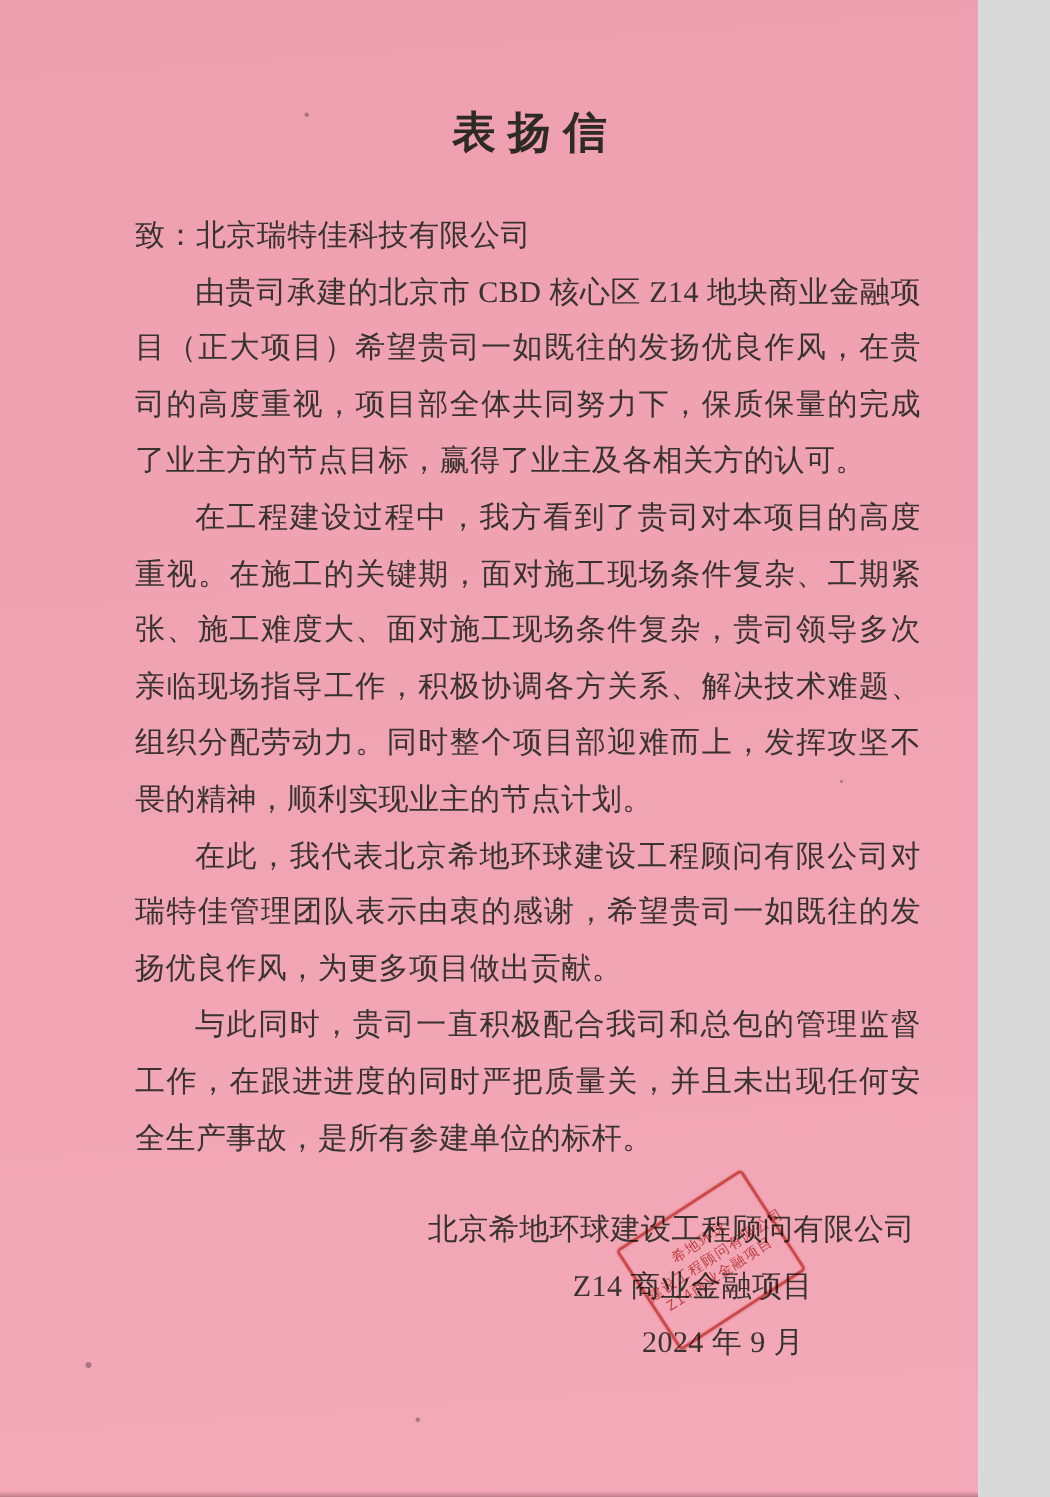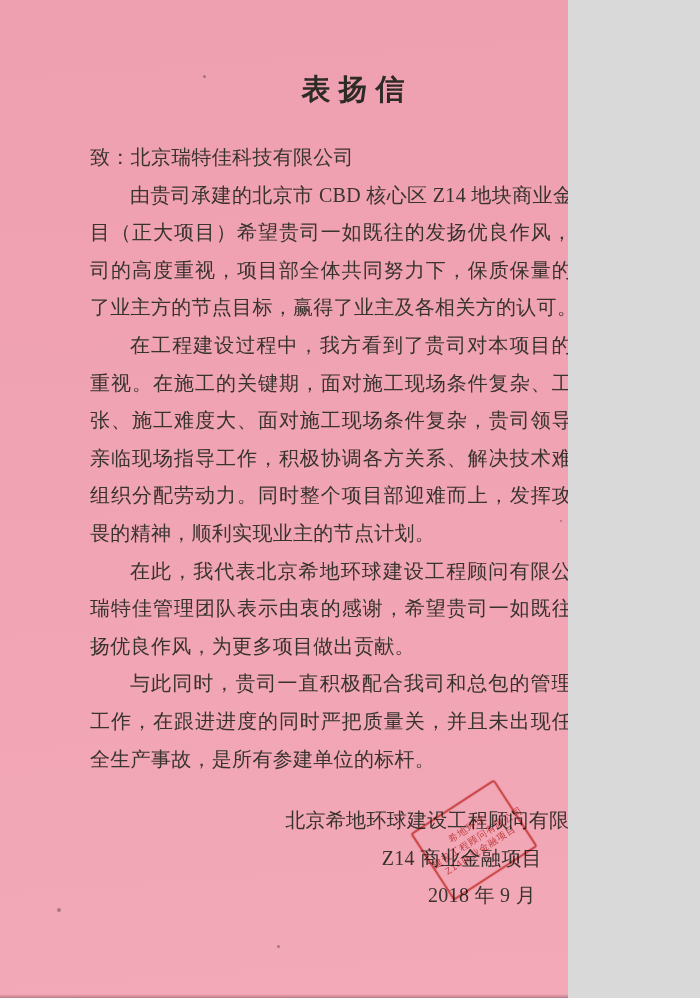--- a/index.html
+++ b/index.html
@@ -3,21 +3,21 @@
 <meta charset="utf-8">
 <style>
   html, body { margin: 0; padding: 0; }
   body {
     width: 700px; height: 998px;
     background: #d9d9d9;
     font-family: "Liberation Serif", serif;
   }
   .paper {
     position: relative;
-    width: 568px; height: 998px;
+    width: 652px; height: 998px;
     background: linear-gradient(176deg, #efa0b0 0%, #f0a3b3 45%, #f3a9b8 100%);
     overflow: hidden;
     color: #38332e;
   }
   
   .paper::after {
     content: "";
     position: absolute; left: 0; right: 0; bottom: 0; height: 4px;
     background: linear-gradient(rgba(90,40,50,0), rgba(90,40,50,0.35));
     pointer-events: none;
@@ -106,21 +106,21 @@
 
     <p class="bodytext para">在工程建设过程中，我方看到了贵司对本项目的高度重视。在施工的关键期，面对施工现场条件复杂、工期紧张、施工难度大、面对施工现场条件复杂，贵司领导多次亲临现场指导工作，积极协调各方关系、解决技术难题、组织分配劳动力。同时整个项目部迎难而上，发挥攻坚不畏的精神，顺利实现业主的节点计划。</p>
 
     <p class="bodytext para">在此，我代表北京希地环球建设工程顾问有限公司对瑞特佳管理团队表示由衷的感谢，希望贵司一如既往的发扬优良作风，为更多项目做出贡献。</p>
 
     <p class="bodytext para">与此同时，贵司一直积极配合我司和总包的管理监督工作，在跟进进度的同时严把质量关，并且未出现任何安全生产事故，是所有参建单位的标杆。</p>
 
     <div class="sig">
       <div class="bodytext sig-line sig-company">北京希地环球建设工程顾问有限公司</div>
       <div class="bodytext sig-line sig-project">Z14 商业金融项目</div>
-      <div class="bodytext sig-line sig-date">2018 年 9 月</div>
+      <div class="bodytext sig-line sig-date">2024 年 9 月</div>
     </div>
 
   </div>
 
   <div class="stamp">
     <span>希地环球</span>
     <span>建设工程顾问有限公司</span>
     <span>Z14商业金融项目</span>
   </div>
 

